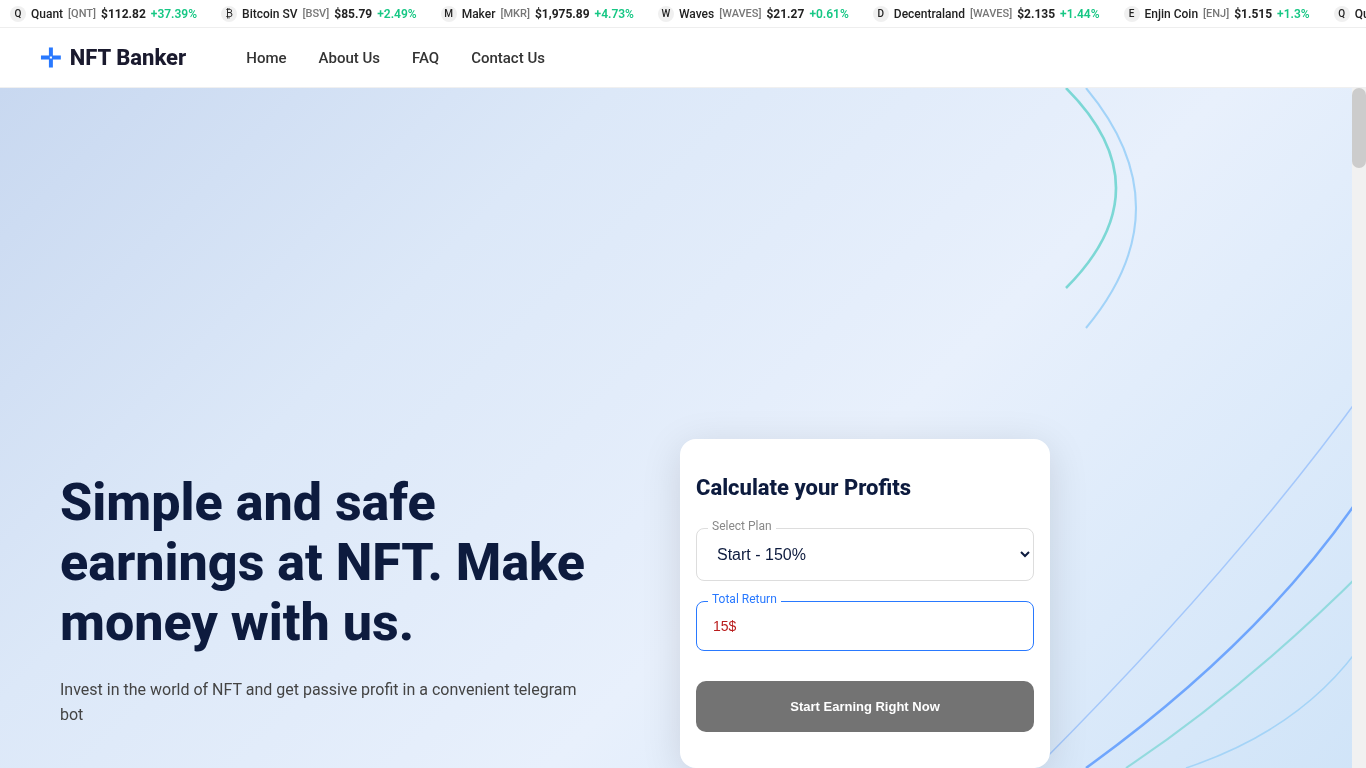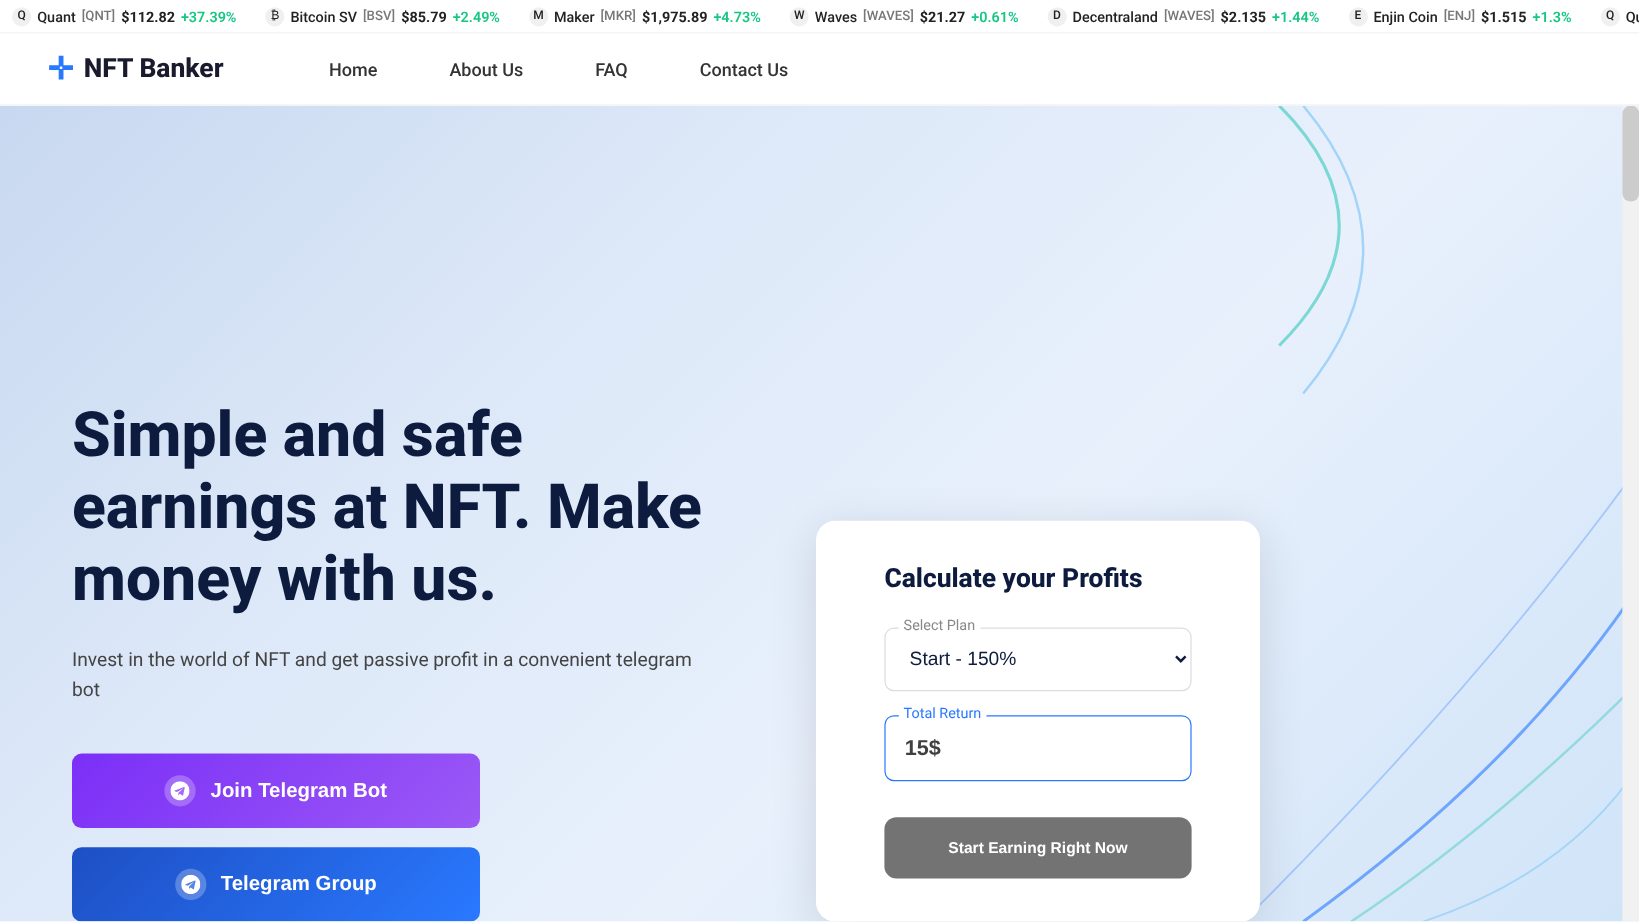--- a/index.html
+++ b/index.html
@@ -75,21 +75,20 @@
       display: flex;
       gap: 32px;
       margin-left: 60px;
       list-style: none;
     }
     .nav-links a {
       text-decoration: none;
       color: #333;
       font-size: 15px;
       font-weight: 500;
-      margin-left: 28px;
     }
     .scrollbar-track {
       position: absolute;
       right: 0;
       top: 0;
       width: 14px;
       height: 100%;
       background: #f1f1f1;
     }
     .scrollbar-thumb {
@@ -167,21 +166,21 @@
       display: flex;
       align-items: center;
       justify-content: center;
       font-size: 14px;
     }
 
     
     .calc-card {
       background: #fff;
       border-radius: 16px;
-      padding: 36px 57px;
+      padding: 36px 16px;
       width: 370px;
       box-shadow: 0 8px 40px rgba(0,0,0,0.12);
       margin-right: 80px;
       position: relative;
       z-index: 5;
     }
     .calc-title {
       font-size: 22px;
       font-weight: 800;
       color: #0d1b3e;
@@ -209,23 +208,23 @@
       border-radius: 8px;
       padding: 16px 16px;
       font-size: 16px;
       color: #0d1b3e;
       font-weight: 500;
       outline: none;
       background: #fff;
     }
     .field-input-blue {
       border-color: #2979ff;
-      color: #404040;
-      font-size: 18px;
-      font-weight: 700;
+      color: #b91c1c;
+      font-size: 14px;
+      font-weight: 400;
     }
     .btn-start {
       width: 100%;
       background: #737373;
       color: #fff;
       border: none;
       border-radius: 10px;
       padding: 18px;
       font-size: 13px;
       font-weight: 700;
@@ -320,38 +319,20 @@
 <section class="hero">
 
   <svg class="arc-top" viewBox="0 0 200 300" fill="none" xmlns="http://www.w3.org/2000/svg">
     <path d="M 100 0 Q 200 100 100 200" stroke="#4ecdc4" stroke-width="2.5" fill="none" opacity="0.7"></path>
     <path d="M 120 0 Q 220 120 120 240" stroke="#5db8f5" stroke-width="2" fill="none" opacity="0.5"></path>
   </svg>
 
   <div class="hero-left">
     <h1 class="hero-title">Simple and safe earnings at NFT. Make money with us.</h1>
     <p class="hero-subtitle">Invest in the world of NFT and get passive profit in a convenient telegram bot</p>
-    <div class="btn-group">
-      <button class="btn btn-telegram-bot">
-        <span class="telegram-icon">
-          <svg width="16" height="16" viewBox="0 0 24 24" fill="white">
-              <path d="M12 0C5.373 0 0 5.373 0 12s5.373 12 12 12 12-5.373 12-12S18.627 0 12 0zm5.894 8.221l-1.97 9.28c-.145.658-.537.818-1.084.508l-3-2.21-1.447 1.394c-.16.16-.295.295-.605.295l.213-3.053 5.56-5.023c.242-.213-.054-.333-.373-.12l-6.871 4.326-2.962-.924c-.643-.204-.657-.643.136-.953l11.57-4.461c.537-.194 1.006.131.833.941z"></path>
-            </svg>
-        </span>
-        <span>Join Telegram Bot</span>
-      </button>
-      <button class="btn btn-telegram-group">
-        <span class="telegram-icon">
-          <svg width="16" height="16" viewBox="0 0 24 24" fill="white">
-              <path d="M12 0C5.373 0 0 5.373 0 12s5.373 12 12 12 12-5.373 12-12S18.627 0 12 0zm5.894 8.221l-1.97 9.28c-.145.658-.537.818-1.084.508l-3-2.21-1.447 1.394c-.16.16-.295.295-.605.295l.213-3.053 5.56-5.023c.242-.213-.054-.333-.373-.12l-6.871 4.326-2.962-.924c-.643-.204-.657-.643.136-.953l11.57-4.461c.537-.194 1.006.131.833.941z"></path>
-            </svg>
-        </span>
-        <span>Telegram Group</span>
-      </button>
-    </div>
   </div>
 
   <div class="calc-card">
     <h2 class="calc-title">Calculate your Profits</h2>
 
     <div class="field-group">
       <label class="field-label">Select Plan</label>
       <select class="field-input"><option value="Start - 150%">Start - 150%</option></select>
     </div>
 

